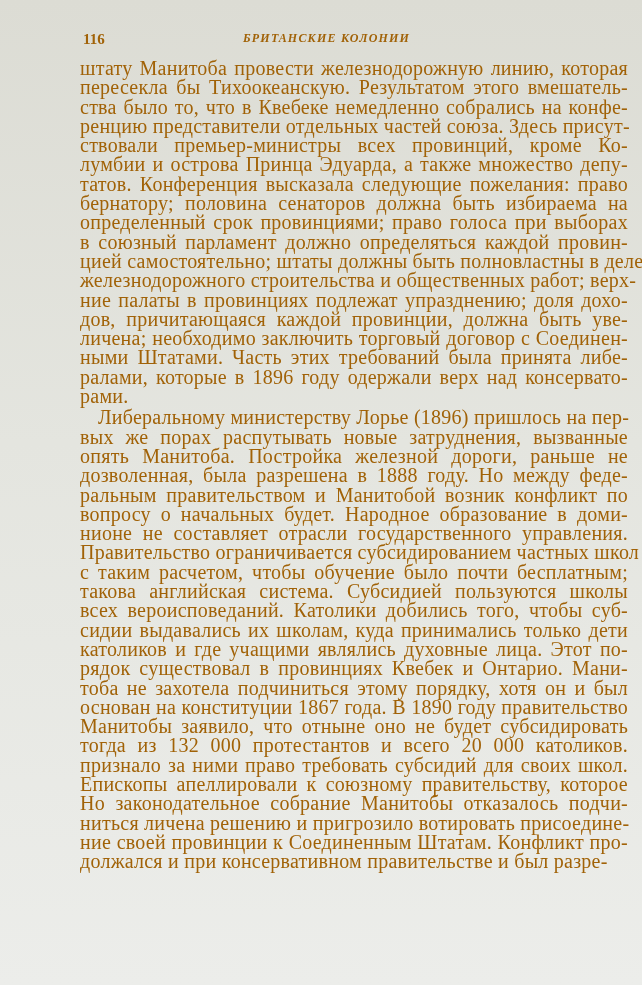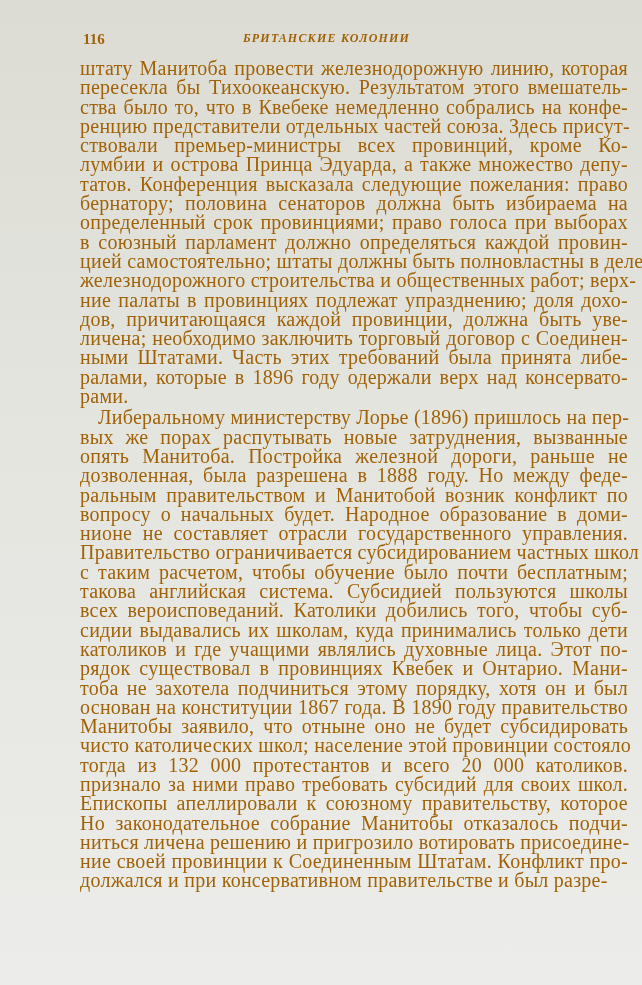--- a/index.html
+++ b/index.html
@@ -80,21 +80,20 @@
         <span class="line">Правительство ограничивается субсидированием частных школ</span>
         <span class="line">с таким расчетом, чтобы обучение было почти бесплатным;</span>
         <span class="line">такова английская система. Субсидией пользуются школы</span>
         <span class="line">всех вероисповеданий. Католики добились того, чтобы суб-</span>
         <span class="line">сидии выдавались их школам, куда принимались только дети</span>
         <span class="line">католиков и где учащими являлись духовные лица. Этот по-</span>
         <span class="line">рядок существовал в провинциях Квебек и Онтарио. Мани-</span>
         <span class="line">тоба не захотела подчиниться этому порядку, хотя он и был</span>
         <span class="line">основан на конституции 1867 года. В 1890 году правительство</span>
         <span class="line">Манитобы заявило, что отныне оно не будет субсидировать</span>
-        <span class="line">чисто католических школ; население этой провинции состояло</span>
         <span class="line">тогда из 132 000 протестантов и всего 20 000 католиков.</span>
         <span class="line">признало за ними право требовать субсидий для своих школ.</span>
         <span class="line">Епископы апеллировали к союзному правительству, которое</span>
         <span class="line">Но законодательное собрание Манитобы отказалось подчи-</span>
         <span class="line">ниться личена решению и пригрозило вотировать присоедине-</span>
         <span class="line">ние своей провинции к Соединенным Штатам. Конфликт про-</span>
         <span class="line last">должался и при консервативном правительстве и был разре-</span>
       </div>
   </div>
 </div>

